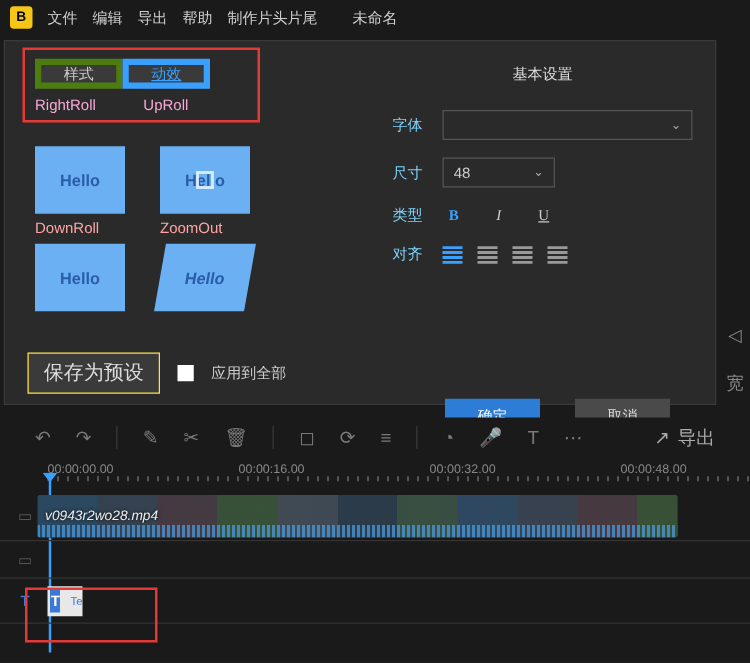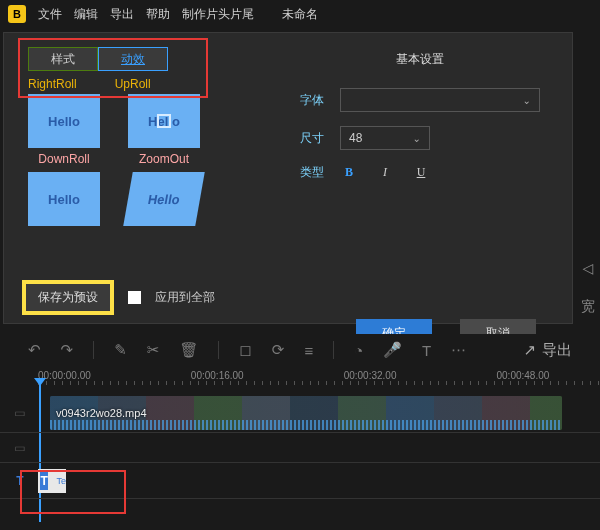--- a/index.html
+++ b/index.html
@@ -53,40 +53,39 @@
 }
 .tab-row {
   position: absolute;
   left: 24px; top: 14px;
   display: flex;
 }
 .tab {
   width: 70px; height: 24px;
   display: flex; align-items: center; justify-content: center;
   background: #3a3a3a;
-  border: 1px solid #4d7c0f;
+  border: 5px solid #4d7c0f;
   cursor: pointer; color: #ccc; text-align: right;
 }
 .tab.active { border-color: #3aa0ff; color: #3aa0ff; text-decoration: underline; }
 .effects-grid {
   position: absolute;
   left: 24px; top: 44px;
   width: 210px; height: 220px;
   overflow: hidden;
 }
 .eff-label-row {
   display: flex; gap: 38px;
-  margin-bottom: 3px;
-  color: #eab308;
+  margin-bottom: 26px;
+  color: #f9a8d4;
   font-size: 12px;
 }
 .eff-row {
   display: flex; gap: 28px;
   margin-bottom: 6px;
-  text-align: center;
 }
 .eff-card {
   width: 72px; height: 54px;
   background: #6ab0f3;
   display: flex; align-items: center; justify-content: center;
   color: #2a5ca8; font-weight: bold; font-size: 13px;
   position: relative;
 }
 .eff-card.zoom::before, .eff-card.zoom::after {
   content: ""; position: absolute;
@@ -94,33 +93,33 @@
   border: 2px solid #d8ecff;
 }
 .eff-name { color: #fca5a5; font-size: 12px; margin-top: 4px; }
 .eff-item { display: flex; flex-direction: column; }
 .bottom-panel-controls {
   position: absolute;
   left: 18px; bottom: 8px;
   display: flex; align-items: center; gap: 14px;
 }
 .btn-gray {
-  background: #3a3a3a; border: 4px solid #fde047;
+  background: #3a3a3a; border: 1px solid #fde047;
   color: #ddd; padding: 5px 12px; cursor: pointer;
-  font-size: 12px;
+  font-size: 16px;
 }
 .checkbox {
   width: 13px; height: 13px;
   background: #fff;
   display: inline-block;
   vertical-align: middle;
 }
 .settings-col {
   position: absolute;
-  left: 296px; top: 18px;
+  left: 310px; top: 18px;
   width: 240px;
 }
 .settings-title {
   text-align: center;
   color: #ddd;
   margin-bottom: 20px;
 }
 .setting-row {
   display: flex; align-items: center;
   margin-bottom: 14px;
@@ -235,28 +234,29 @@
   padding-left: 8px;
   position: relative;
 }
 .track .gutter {
   width: 24px; height: 100%;
   display: flex; align-items: center; justify-content: center;
   color: #555;
 }
 .video-clip {
   position: absolute;
-  left: 50px; top: 3px;
+  left: 30px; top: 3px;
   height: 34px; width: 512px;
   background: linear-gradient(to right, #1e3a52, #2a4a3a, #3a3a50, #2a4a2a);
   border-radius: 2px;
   display: flex; align-items: center;
   padding-left: 6px;
   color: #eee; font-size: 11px;
   overflow: hidden;
+  font-style: italic;
 }
 .video-clip .thumbs {
   position: absolute; inset: 0;
   background: repeating-linear-gradient(to right,
     #2d4a63 0, #2d4a63 48px,
     #384252 48px, #384252 96px,
     #4a3842 96px, #4a3842 144px,
     #3a5238 144px, #3a5238 192px,
     #424a58 192px, #424a58 240px,
     #2a3a4a 240px, #2a3a4a 288px,
@@ -368,20 +368,29 @@
 
     <div class="setting-row">
       <span class="setting-label">类型</span>
       <div class="style-icons">
         <span class="style-icon bold">B</span>
         <span class="style-icon italic">I</span>
         <span class="style-icon underline">U</span>
       </div>
     </div>
 
+    <div class="setting-row">
+      <span class="setting-label">对齐</span>
+      <div class="align-icons">
+        <span class="align-icon active"></span>
+        <span class="align-icon"></span>
+        <span class="align-icon"></span>
+        <span class="align-icon"></span>
+      </div>
+    </div>
   </div>
 
   <div class="settings-btns">
     <button class="btn-primary">确定</button>
     <button class="btn-secondary">取消</button>
   </div>
 </div>
 
 <div class="sidebar-icons">
   <span>◁</span>

